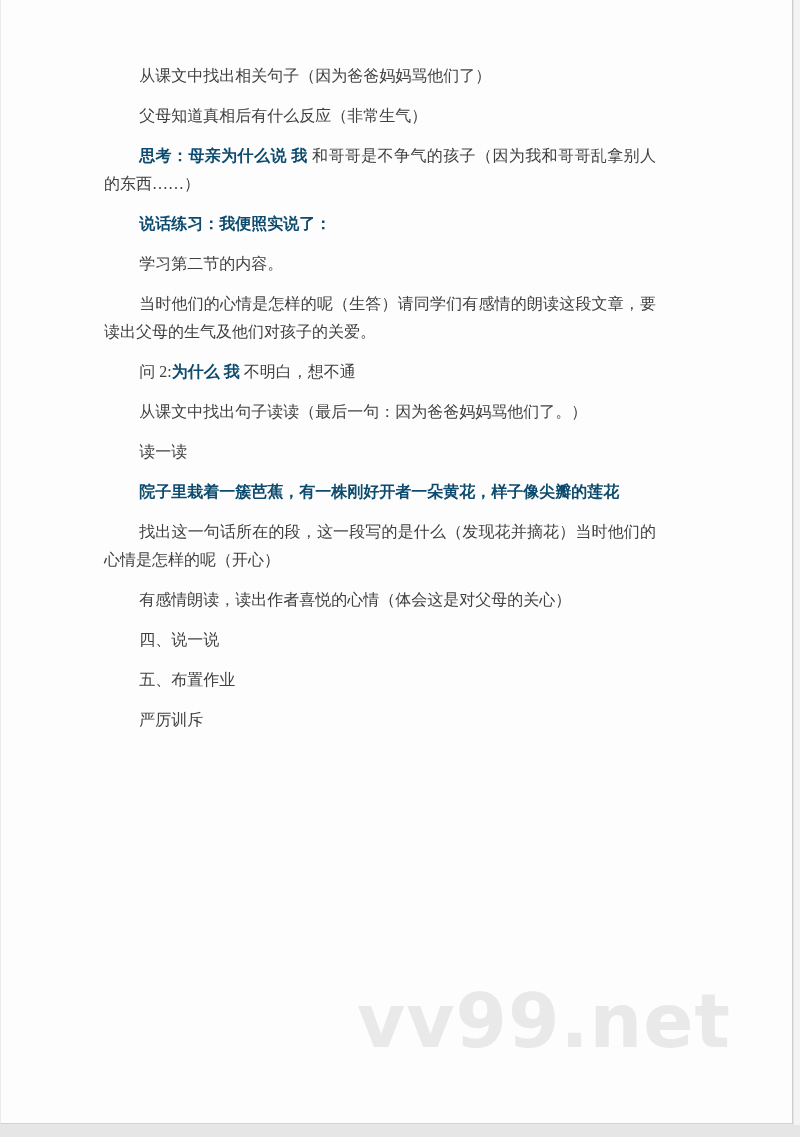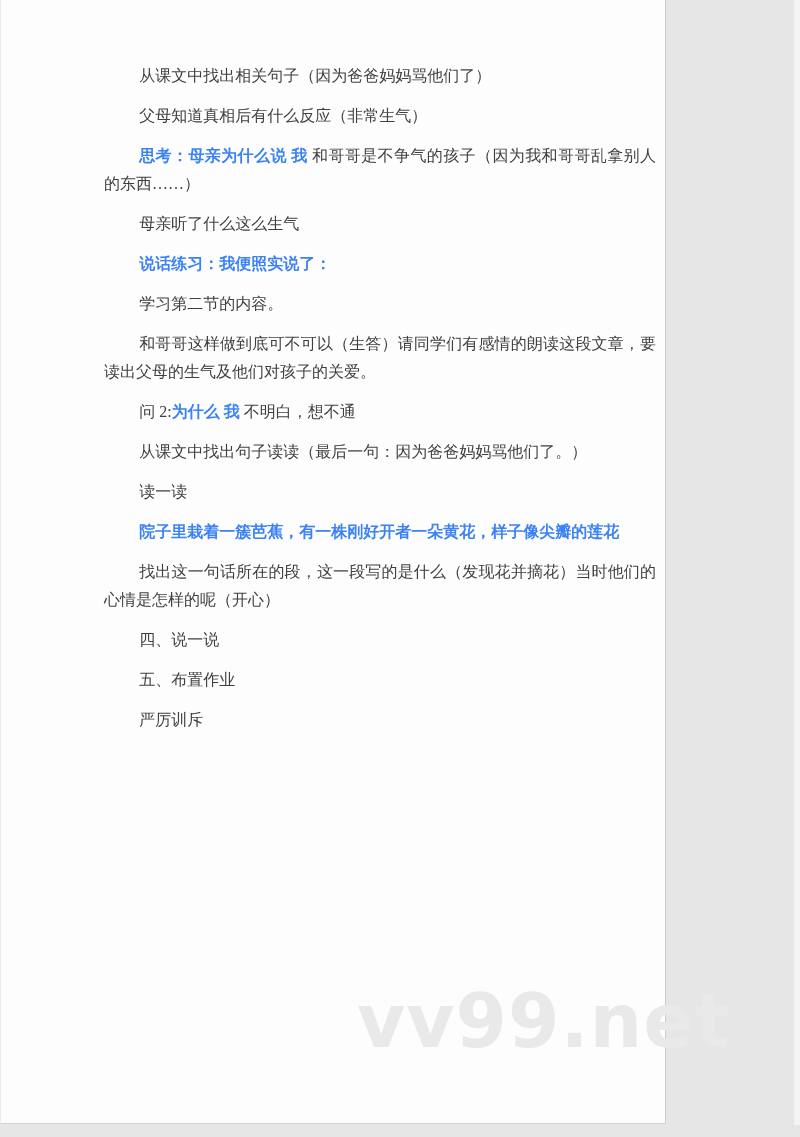--- a/index.html
+++ b/index.html
@@ -11,21 +11,21 @@
     height: 1137px;
     position: relative;
     background: #e6e6e6;
     overflow: hidden;
     font-family: "Liberation Serif", "DejaVu Serif", serif;
   }
   .page {
     position: absolute;
     left: 0;
     top: 0;
-    width: 666px;
+    width: 793px;
     height: 1124px;
     background: #fdfdfd;
     border-right: 1px solid #cdcdcd;
     border-bottom: 1px solid #d2d2d2;
     border-left: 1px solid #ececec;
     box-sizing: border-box;
   }
   .right-strip {
     position: absolute;
     top: 0;
@@ -43,21 +43,21 @@
   p.para {
     margin: 0 0 12px 0;
     font-size: 16px;
     line-height: 28px;
     color: #3f3f3f;
     text-align: justify;
     text-indent: 2.2em;
   }
   p.para strong {
     font-weight: bold;
-    color: #3b82f6;
+    color: #0c4a6e;
   }
   .watermark {
     position: absolute;
     left: 356px;
     top: 978px;
     font-family: "DejaVu Sans", sans-serif;
     font-weight: bold;
     font-size: 74px;
     letter-spacing: 1px;
     color: #e9e9e9;
@@ -66,28 +66,28 @@
   }
 </style>
 </head>
 <body>
 
 <div class="page">
   <div class="content" id="doc-content">
       <p class="para"><span>从课文中找出相关句子（因为爸爸妈妈骂他们了）</span></p>
       <p class="para"><span>父母知道真相后有什么反应（非常生气）</span></p>
       <p class="para"><strong>思考：母亲为什么说 我</strong><span> 和哥哥是不争气的孩子（因为我和哥哥乱拿别人的东西……）</span></p>
-      <p class="para"><span>母亲听了什么这么生气</span></p>
       <p class="para"><strong>说话练习：我便照实说了：</strong></p>
       <p class="para"><span>学习第二节的内容。</span></p>
-      <p class="para"><span>和哥哥这样做到底可不可以（生答）请同学们有感情的朗读这段文章，要读出父母的生气及他们对孩子的关爱。</span></p>
+      <p class="para"><span>当时他们的心情是怎样的呢（生答）请同学们有感情的朗读这段文章，要读出父母的生气及他们对孩子的关爱。</span></p>
       <p class="para"><span>问 2:</span><strong>为什么 我</strong><span> 不明白，想不通</span></p>
       <p class="para"><span>从课文中找出句子读读（最后一句：因为爸爸妈妈骂他们了。）</span></p>
       <p class="para"><span>读一读</span></p>
       <p class="para"><strong>院子里栽着一簇芭蕉，有一株刚好开者一朵黄花，样子像尖瓣的莲花</strong></p>
       <p class="para"><span>找出这一句话所在的段，这一段写的是什么（发现花并摘花）当时他们的心情是怎样的呢（开心）</span></p>
+      <p class="para"><span>有感情朗读，读出作者喜悦的心情（体会这是对父母的关心）</span></p>
       <p class="para"><span>四、说一说</span></p>
       <p class="para"><span>五、布置作业</span></p>
       <p class="para"><span>严厉训斥</span></p>
     </div>
   <div class="watermark">vv99.net</div>
 </div>
 <div class="right-strip"></div>
 
 </body></html>

